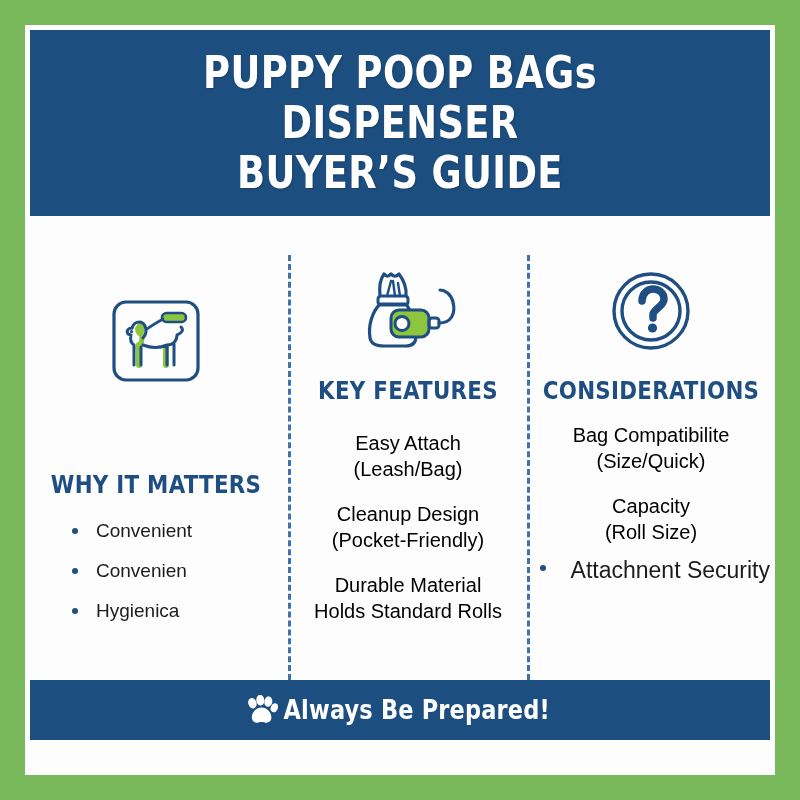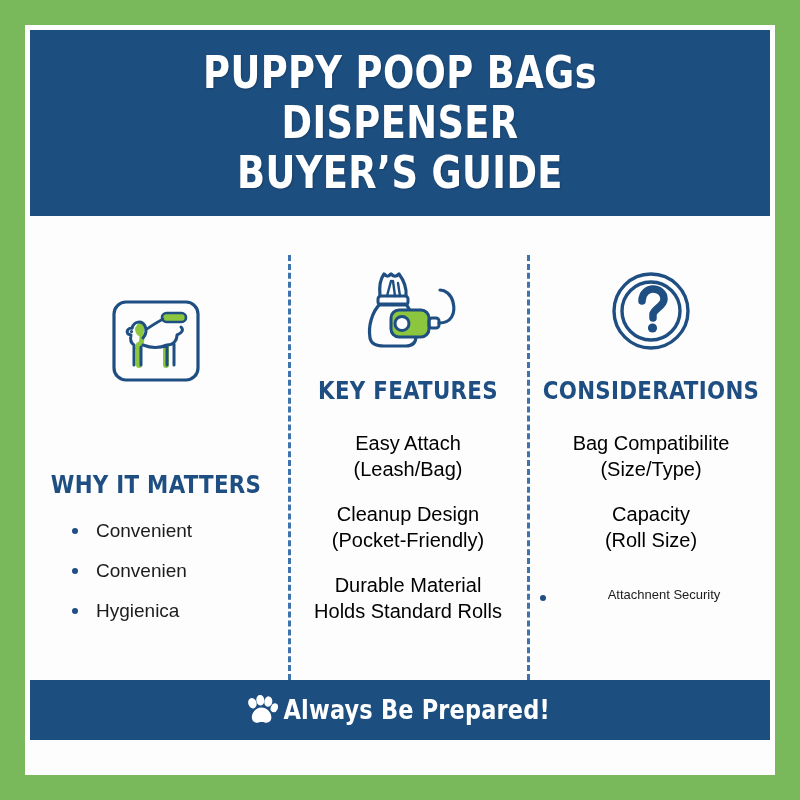--- a/index.html
+++ b/index.html
@@ -137,32 +137,32 @@
   }
 
   
   .text-group {
     text-align: center;
     color: #000000;
     font-size: 20px;
     line-height: 1.28;
   }
   .col-2 .text-group { margin-top: 26px; }
-  .col-3 .text-group { margin-top: 26px; }
+  .col-3 .text-group { margin-top: 18px; }
   .text-group + .text-group { margin-top: 20px; }
   .text-group .tl { display: block; white-space: nowrap; }
 
   .bullet-line {
     position: relative;
     color: #1c1c1c;
-    font-size: 13px;
+    font-size: 23px;
     line-height: 1.2;
-    margin-top: 34px;
+    margin-top: 12px;
     padding-left: 26px;
-    text-align: center;
+    text-align: right;
     white-space: nowrap;
   }
   .bullet-line::before {
     content: "";
     position: absolute;
     left: 8px;
     top: 8px;
     width: 6px;
     height: 6px;
     border-radius: 50%;
@@ -283,21 +283,21 @@
             <circle cx="41" cy="41" r="37" fill="none" stroke="#1f4f82" stroke-width="3.4"></circle>
             <circle cx="41" cy="41" r="29" fill="none" stroke="#1f4f82" stroke-width="3.4"></circle>
             <path d="M32 31 C32 23, 38 19, 43 19 C49 19, 54 23, 54 29
                      C54 36, 45 38, 43 44 L43 48" fill="none" stroke="#1f4f82" stroke-width="7.5" stroke-linecap="round" stroke-linejoin="round"></path>
             <circle cx="42.5" cy="58" r="4.6" fill="#1f4f82"></circle>
           </svg>
         </div>
         <div class="col-heading">CONSIDERATIONS</div>
         <div class="text-group">
           <span class="tl">Bag Compatibilite</span>
-          <span class="tl">(Size/Type)</span>
+          <span class="tl">(Size/Quick)</span>
         </div>
         <div class="text-group">
           <span class="tl">Capacity</span>
           <span class="tl">(Roll Size)</span>
         </div>
         <div class="bullet-line">Attachnent Security</div>
       </div>
 
     </div>
 

